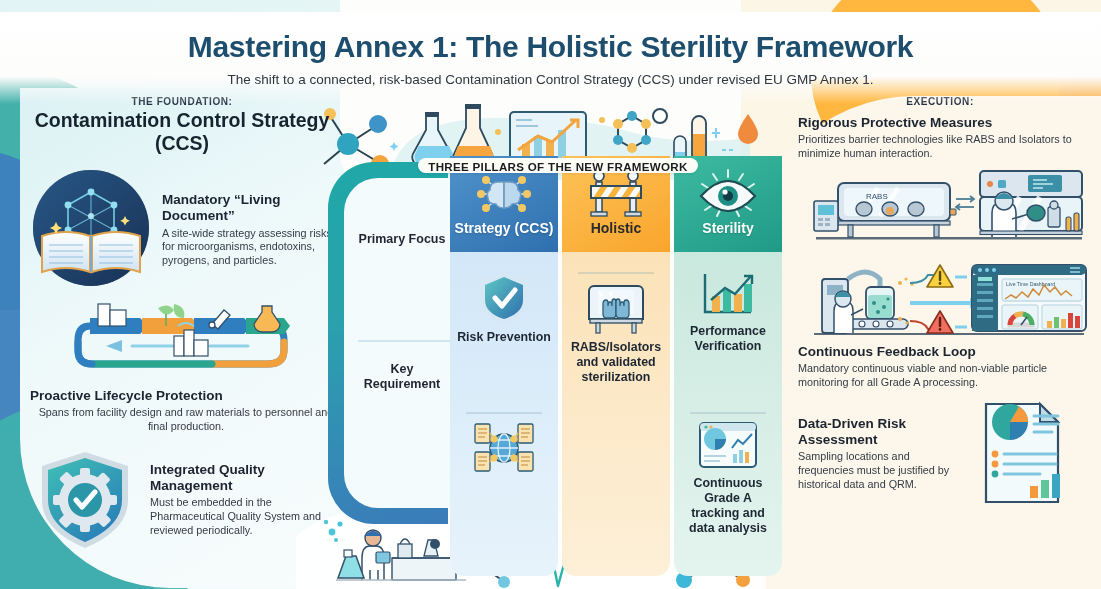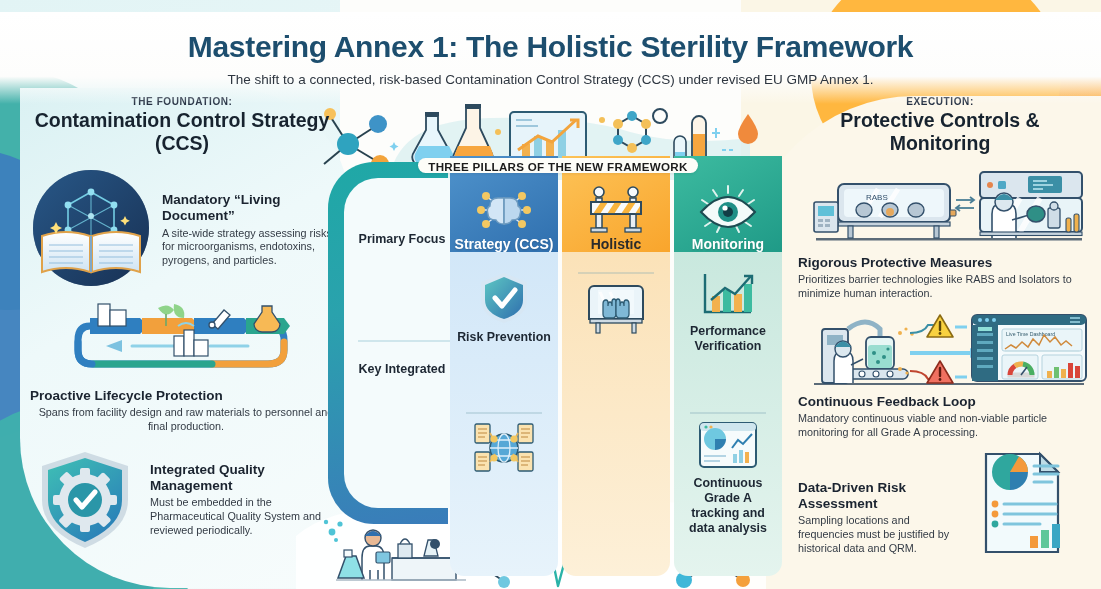--- a/index.html
+++ b/index.html
@@ -78,21 +78,21 @@
   .labelcol { position:absolute; left:36px; top:84px; width:96px; height:306px; }
   .rowlabel { position:absolute; left:0; width:96px; text-align:center;
               font-size:12.5px; font-weight:bold; color:#1d2733; line-height:1.2; }
   .rowlabel.a { top:52px; }
   .rowlabel.b { top:182px; }
   .rowdivider { position:absolute; left:4px; top:160px; width:92px; height:2px; background:#cfe6ec; }
 
   .pillars { position:absolute; left:132px; top:60px; width:332px; height:420px; display:flex; gap:4px; }
   .pillar { flex:1; position:relative; border-radius:3px; overflow:visible; }
   .p-head { height:96px; position:relative; display:flex; flex-direction:column;
-            align-items:center; justify-content:flex-end; padding-bottom:0; }
+            align-items:center; justify-content:flex-end; padding-bottom:16px; }
   .p-head .p-name { font-size:14px; font-weight:bold; color:#fff; text-shadow:0 1px 2px rgba(0,0,0,.18); }
   .p-head.dark .p-name { color:#2b2b2b; text-shadow:none; }
   .notch { position:absolute; left:50%; bottom:-13px; transform:translateX(-50%);
            width:0; height:0; border-left:15px solid transparent; border-right:15px solid transparent; }
   .p-body { position:relative; height:324px; padding:18px 6px 8px; text-align:center;
             border-radius:0 0 14px 14px; }
   .cell { height:140px; display:flex; flex-direction:column; align-items:center; justify-content:flex-start; }
   .cell .cl { font-size:12.4px; font-weight:bold; color:#1d2733; line-height:1.2; margin-top:4px; }
   .cell2 .cl { font-weight:bold; }
   .celldiv { height:2px; margin:2px 10px 6px; background:rgba(120,160,175,.28); }
@@ -333,21 +333,21 @@
   </div>
 
   <div class="center">
 
     <div class="bracket-grad"></div>
     <div class="bracket-mask"></div>
 
     <div class="labelcol">
       <div class="rowlabel a">Primary Focus</div>
       <div class="rowdivider"></div>
-      <div class="rowlabel b">Key Integrated</div>
+      <div class="rowlabel b">Key Requirement</div>
     </div>
 
     <div class="banner">
       <span>THREE PILLARS OF THE NEW FRAMEWORK</span>
     </div>
 
     <div class="pillars">
 
       <div class="pillar">
         <div class="p-head" style="background:linear-gradient(150deg,#4f93cc,#2f6fae);">
@@ -445,37 +445,38 @@
               <path d="M14 10 h36 v24 h-36z" fill="#f5fbfd" opacity=".7"></path>
               <path d="M16 12 l10 22 M26 12 l10 22" stroke="#ffffff" stroke-width="3" opacity=".8"></path>
               <rect x="6" y="39" width="52" height="4" fill="#cfdbe4" stroke="#2d4a5e" stroke-width="1.3"></rect>
               <rect x="12" y="43" width="4" height="10" fill="#cfdbe4" stroke="#2d4a5e" stroke-width="1.2"></rect>
               <rect x="48" y="43" width="4" height="10" fill="#cfdbe4" stroke="#2d4a5e" stroke-width="1.2"></rect>
               <g fill="#7fb8d6" stroke="#2d5b73" stroke-width="1.3">
                 <path d="M22 20 q-3 0 -3 4 v10 q0 4 4 4 h5 q4 0 4 -4 v-12 q0 -3 -2 -3 t-2 3 v4 q0 -4 -2 -4 t-2 4 v-3 q0 -3 -2 -3z"></path>
                 <path d="M42 20 q3 0 3 4 v10 q0 4 -4 4 h-5 q-4 0 -4 -4 v-12 q0 -3 2 -3 t2 3 v4 q0 -4 2 -4 t2 4 v-3 q0 -3 2 -3z"></path>
               </g>
             </svg>
+            <div class="cl">RABS/Isolators and validated sterilization</div>
           </div>
         </div>
       </div>
 
       <div class="pillar">
         <div class="p-head" style="background:linear-gradient(150deg,#3dbba0,#1f9a87);">
           <svg width="62" height="52" viewBox="0 0 62 52">
             <g stroke="#dff3ee" stroke-width="2" stroke-linecap="round">
               <path d="M31 2 v7 M16 6 l4 6 M46 6 l-4 6 M5 16 l6 4 M57 16 l-6 4"></path>
               <path d="M8 42 l6 -4 M54 42 l-6 -4 M20 48 l3 -6 M42 48 l-3 -6"></path>
             </g>
             <path d="M4 28 q14 -15 27 -15 t27 15 q-14 15 -27 15 t-27 -15z" fill="#f4fbfa" stroke="#1d4c52" stroke-width="2"></path>
             <circle cx="31" cy="28" r="10" fill="#1f8f86"></circle>
             <circle cx="31" cy="28" r="5" fill="#123d46"></circle>
             <circle cx="28" cy="24" r="2.6" fill="#ffffff"></circle>
           </svg>
-          <div class="p-name">Monitoring</div>
+          <div class="p-name">Sterility</div>
           <div class="notch" style="border-top:13px solid #1f9a87;"></div>
         </div>
         <div class="p-body" style="background:linear-gradient(180deg,#c9e8de,#e4f4ee);">
           <div class="cell">
             <svg width="58" height="50" viewBox="0 0 58 50">
               <path d="M6 4 V42 H52" fill="none" stroke="#1d6c74" stroke-width="2.4"></path>
               <rect x="13" y="26" width="8" height="16" fill="#f3b14e"></rect>
               <rect x="24" y="20" width="8" height="22" fill="#3dbba0"></rect>
               <rect x="35" y="24" width="8" height="18" fill="#f3b14e"></rect>
               <rect x="45" y="14" width="8" height="28" fill="#3dbba0"></rect>
@@ -564,23 +565,26 @@
         <circle cx="444" cy="44" r="10" fill="#3fb7d8"></circle>
         <circle cx="388" cy="50" r="7" fill="#f4b94f"></circle>
         <circle cx="388" cy="84" r="8" fill="#3fb7d8"></circle>
         <circle cx="447" cy="84" r="7" fill="#f4a03c"></circle>
       </g>
     </svg>
   </div>
 
   <div class="col col-right">
     <div class="kicker">EXECUTION:</div>
-    <div class="colhead">Protective Controls &amp; Monitoring</div>
 
     <div class="item" style="margin-top:8px;">
+      <div style="margin-top:3px;">
+        <div class="item-title">Rigorous Protective Measures</div>
+        <div class="item-body">Prioritizes barrier technologies like RABS and Isolators to minimize human interaction.</div>
+      </div>
       <div style="margin-left:6px;">
         <svg width="290" height="90" viewBox="0 0 290 90">
           <rect x="12" y="76" width="266" height="2.5" fill="#5b6b78"></rect>
 
           <rect x="34" y="22" width="112" height="38" rx="6" fill="#dbe6ee" stroke="#33506b" stroke-width="2"></rect>
           <rect x="40" y="27" width="100" height="28" rx="4" fill="#eef7fb"></rect>
           <path d="M56 55 l18 -28 M76 55 l18 -28" stroke="#ffffff" stroke-width="5" opacity=".85"></path>
           <text x="62" y="38" font-family="Liberation Sans, sans-serif" font-size="8" fill="#33506b">RABS</text>
           <g fill="#b7c7d4" stroke="#33506b" stroke-width="1.4">
             <ellipse cx="60" cy="48" rx="8" ry="7"></ellipse>
@@ -631,24 +635,20 @@
           <path d="M191 38 q9 -12 18 0" fill="#3b8fa6"></path>
           <path d="M208 58 q14 -4 20 -6" stroke="#33506b" stroke-width="1.6" fill="none"></path>
           <ellipse cx="232" cy="52" rx="9" ry="8" fill="#2f8f86" stroke="#33506b" stroke-width="1.5"></ellipse>
           <rect x="176" y="70" width="102" height="3.5" fill="#c6d3dd" stroke="#33506b" stroke-width="1.1"></rect>
           <g fill="#f0b14e" stroke="#33506b" stroke-width="1.1">
             <rect x="262" y="56" width="5" height="14" rx="2"></rect>
               <rect x="270" y="52" width="5" height="18" rx="2"></rect>
           </g>
         </svg>
       </div>
-      <div style="margin-top:3px;">
-        <div class="item-title">Rigorous Protective Measures</div>
-        <div class="item-body">Prioritizes barrier technologies like RABS and Isolators to minimize human interaction.</div>
-      </div>
     </div>
 
     <div class="item" style="margin-top:8px;">
       <div style="margin-left:6px;">
         <svg width="292" height="82" viewBox="0 0 292 82">
           <rect x="10" y="74" width="270" height="2" fill="#5b6b78"></rect>
 
           <rect x="18" y="20" width="26" height="54" rx="3" fill="#dbe6ee" stroke="#33506b" stroke-width="1.8"></rect>
           <rect x="23" y="26" width="16" height="10" fill="#8fb3c6"></rect>
           <path d="M44 20 q18 -14 32 0 v10" fill="none" stroke="#8fb3c6" stroke-width="5"></path>
@@ -739,21 +739,21 @@
              <rect x="271" y="57" width="5" height="12" fill="#d9453a"></rect>
             </g>
         </svg>
       </div>
       <div style="margin-top:3px;">
         <div class="item-title">Continuous Feedback Loop</div>
         <div class="item-body">Mandatory continuous viable and non-viable particle monitoring for all Grade A processing.</div>
       </div>
     </div>
 
-    <div class="item row-icon" style="margin-top:10px; align-items:flex-end;">
+    <div class="item row-icon" style="margin-top:10px; align-items:center;">
       <div style="padding-top:2px; width:168px;">
         <div class="item-title">Data-Driven Risk Assessment</div>
         <div class="item-body">Sampling locations and frequencies must be justified by historical data and QRM.</div>
       </div>
       <div class="ic">
         <svg width="92" height="106" viewBox="0 0 92 106">
           <path d="M10 4 h54 l18 18 v80 h-72z" fill="#f2fafc" stroke="#33506b" stroke-width="2.2"></path>
           <path d="M64 4 v18 h18z" fill="#bfdce6" stroke="#33506b" stroke-width="2"></path>
           <g>
             <path d="M34 40 a18 18 0 1 1 18 -18 h-18z" fill="#2fa79e"></path>

